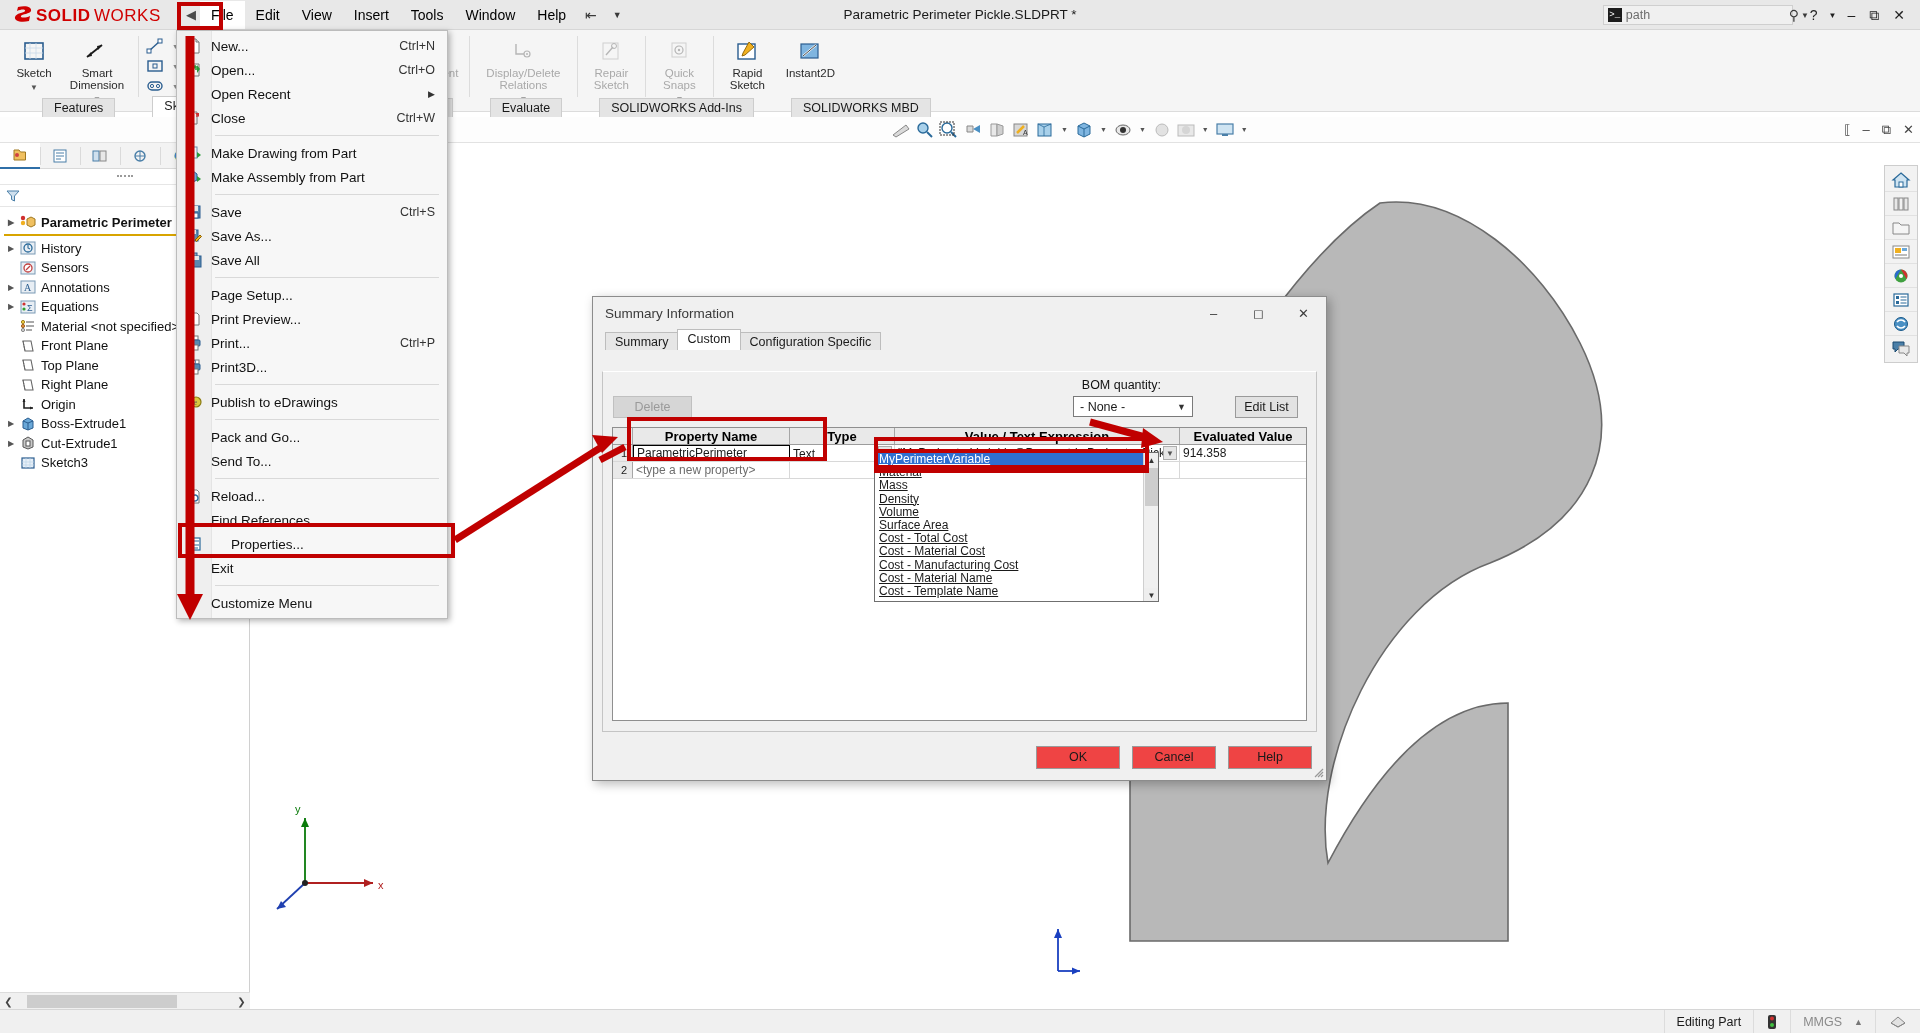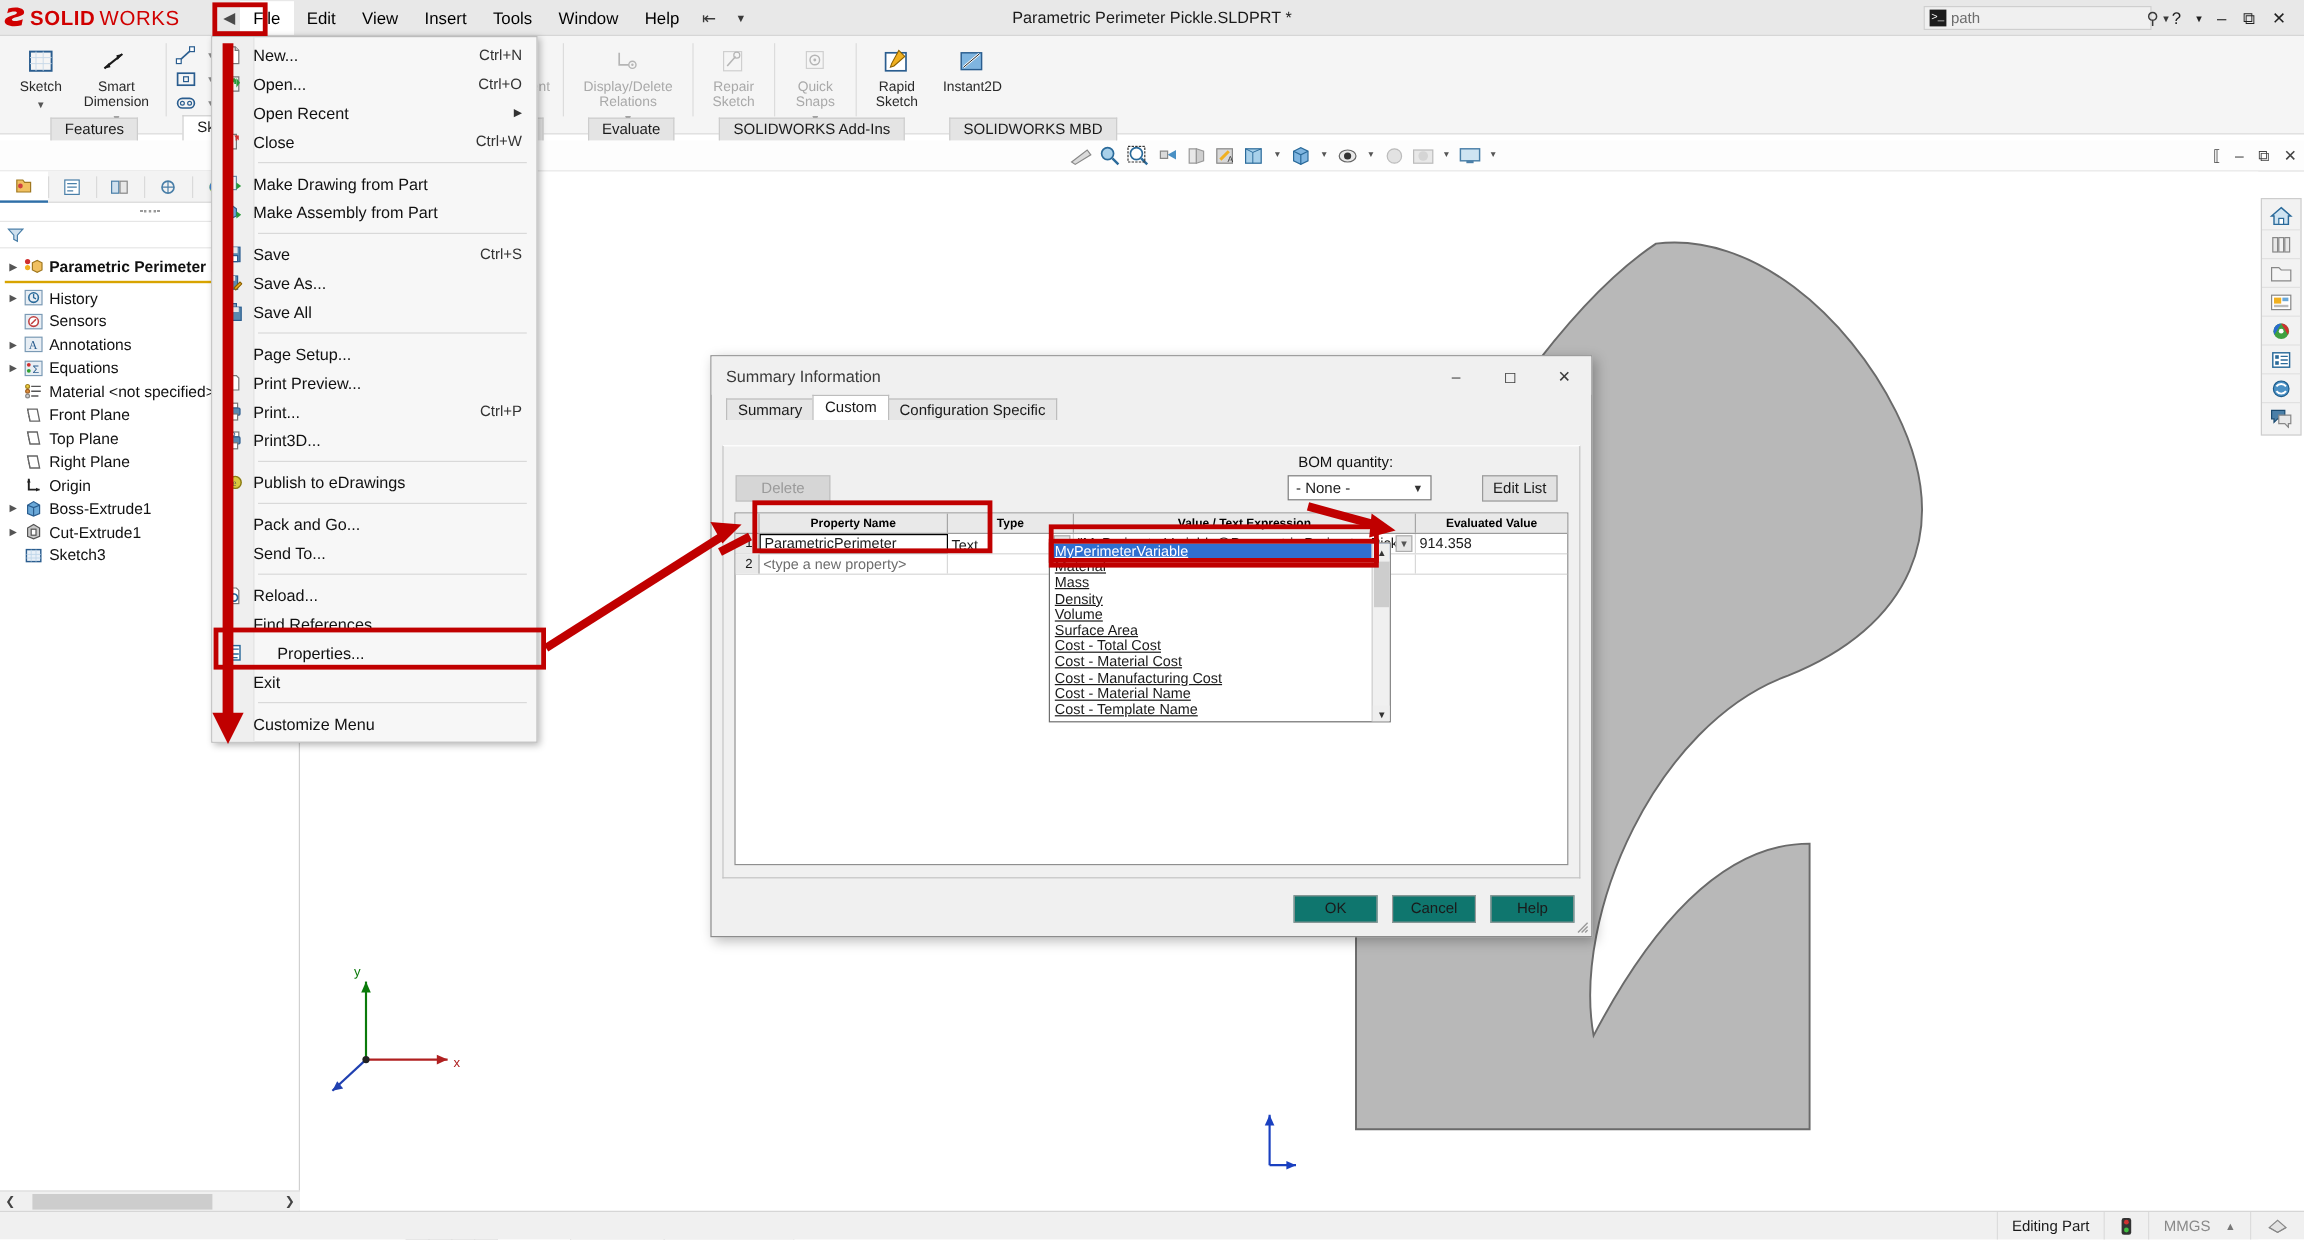--- a/index.html
+++ b/index.html
@@ -12,21 +12,21 @@
     -webkit-font-smoothing: antialiased;
   }
   .app { position:relative; width:1920px; height:1033px; }
 
   
   .titlebar {
     position:absolute; top:0; left:0; width:1920px; height:30px;
     background:#e8e8e8; display:flex; align-items:center;
     border-bottom:1px solid #d6d6d6;
   }
-  .logo { display:flex; align-items:center; padding-left:1px; width:178px; height:30px; }
+  .logo { display:flex; align-items:center; padding-left:12px; width:178px; height:30px; }
   .logo svg { display:block; }
   .menu-chevron { color:#4a4a4a; font-size:13px; padding:0 4px 0 8px; }
   .menubar { display:flex; align-items:center; height:30px; }
   .menubar .mi {
     padding:6px 11px; font-size:14px; color:#000; cursor:default; line-height:16px;
   }
   .menubar .mi.active { background:#ffffff; }
   .menubar .pin { padding:6px 8px; color:#3a3a3a; font-size:14px; }
   .titlebar-title {
     position:absolute; left:0; right:0; text-align:center; font-size:13.5px; color:#1a1a1a;
@@ -200,21 +200,21 @@
                 border:1px solid #7a7a7a; display:flex; align-items:center; padding-left:6px; font-size:12.5px;}
   .bom-select .cv { position:absolute; right:6px; font-size:9px; color:#333;}
   .editlist { position:absolute; right:18px; top:24px; width:63px; height:22px; background:#e2e2e2;
               border:1px solid #9a9a9a; display:flex; align-items:center; justify-content:center; font-size:12.5px;}
   .delbtn { position:absolute; left:10px; top:24px; width:79px; height:22px; background:#d6d6d6;
             border:1px solid #c0c0c0; display:flex; align-items:center; justify-content:center;
             font-size:12.5px; color:#9a9a9a;}
   .grid { position:absolute; left:9px; right:9px; top:55px; bottom:10px; background:#fff;
           border:1px solid #8f8f8f; }
   .grid-head { display:flex; height:17px; background:#e9e9e9; border-bottom:1px solid #9c9c9c;}
-  .gh { display:flex; align-items:center; justify-content:center; font-size:10px; font-weight:bold;
+  .gh { display:flex; align-items:center; justify-content:center; font-size:13px; font-weight:bold;
         border-right:1px solid #a6a6a6; color:#000;}
   .gh.c0 { width:20px; } .gh.c1 { width:157px; } .gh.c2 { width:105px; }
   .gh.c3 { width:285px; } .gh.c4 { flex:1; border-right:none; }
   .grow { display:flex; height:17px; border-bottom:1px solid #d8d8d8; }
   .gc { display:flex; align-items:center; border-right:1px solid #d8d8d8; font-size:12px;
         padding-left:3px; overflow:hidden; white-space:nowrap;}
   .gc.c0 { width:20px; justify-content:center; background:#e9e9e9; border-right:1px solid #a6a6a6; font-size:11px;}
   .gc.c1 { width:157px; } .gc.c2 { width:105px; position:relative;align-items:flex-end;}
   .gc.c3 { width:285px; position:relative;} .gc.c4 { flex:1; border-right:none; }
   .cellcv { position:absolute; right:2px; top:1px; width:14px; height:14px; background:#e6e6e6;
@@ -230,21 +230,21 @@
   .cpi { height:13.2px; font-size:12px; padding-left:4px; line-height:13.2px; white-space:nowrap;text-decoration:underline;}
   .cpi.sel { background:#2f6fd0; color:#fff; }
   .cp-scroll { position:absolute; right:0; top:0; width:15px; height:150px; background:#f0f0f0;
                border-left:1px solid #cfcfcf;}
   .cp-ar { width:15px; height:15px; display:flex; align-items:center; justify-content:center;
            font-size:8px; color:#333; background:#eee;}
   .cp-thumb { position:absolute; top:15px; left:1px; width:13px; height:38px; background:#cdcdcd;}
 
   .dlg-foot { position:absolute; left:0; right:0; bottom:6px; height:34px; display:flex;
               justify-content:flex-end; align-items:center; padding-right:14px; gap:12px;}
-  .dbtn { width:70px; height:23px; background:#0f766e; border:1px solid #9a9a9a;
+  .dbtn { width:84px; height:23px; background:#ef4444; border:1px solid #9a9a9a;
           display:flex; align-items:center; justify-content:center; font-size:12.5px;}
   .resizer { position:absolute; right:2px; bottom:2px; width:12px; height:12px; }
 </style>
 </head>
 <body>
 
 <div class="app">
 
   <div class="titlebar">
     <div class="logo">

